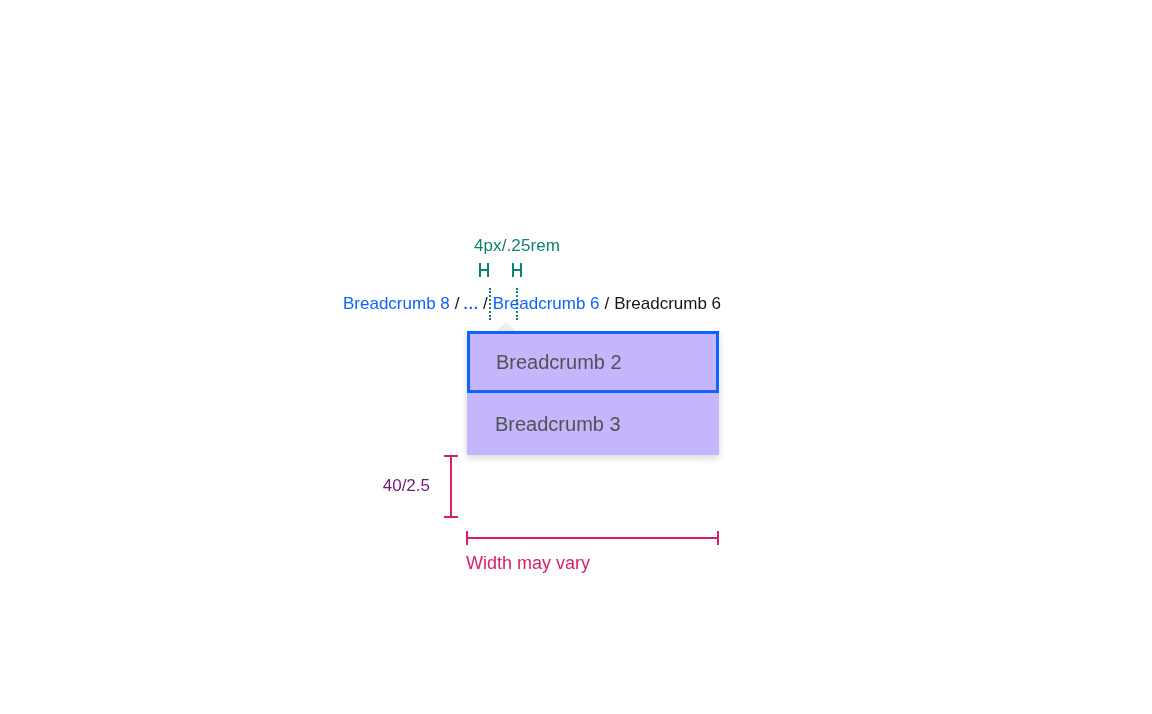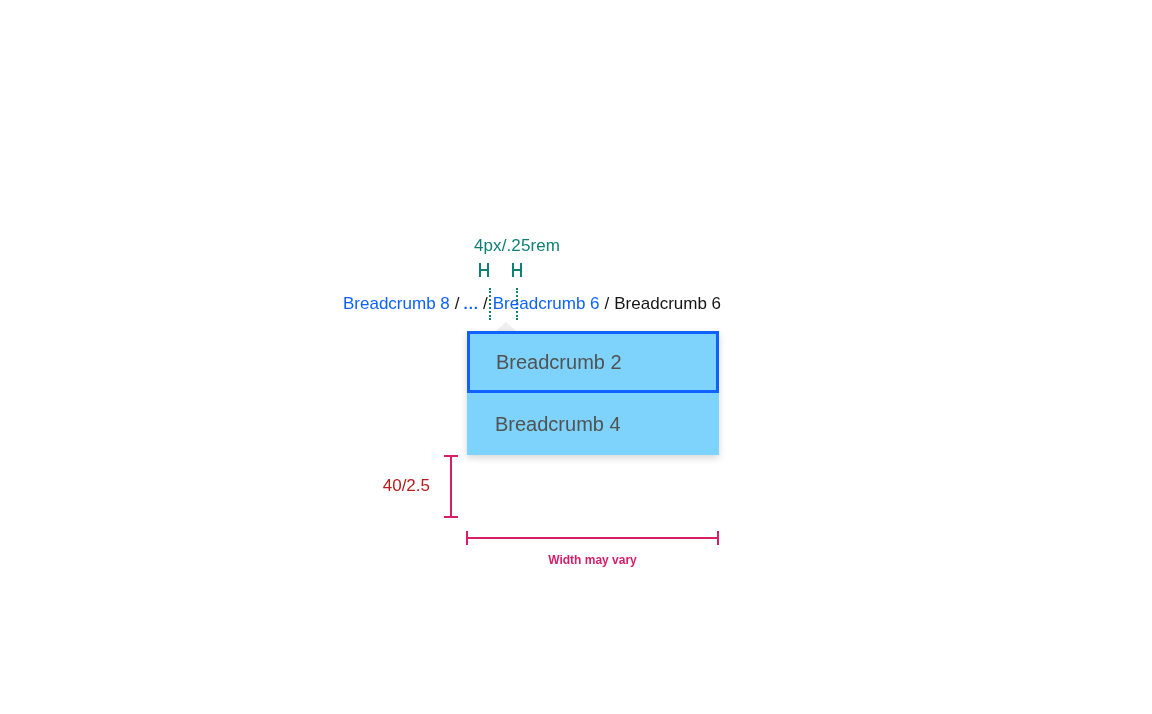--- a/index.html
+++ b/index.html
@@ -124,21 +124,21 @@
   }
   .menu-item {
     height: 62px;
     display: flex;
     align-items: center;
     padding-left: 28px;
     box-sizing: border-box;
     font-size: 20px;
     color: #525252;
     cursor: pointer;
-    background: #7dd3fc;
+    background: #c4b5fd;
   }
   .menu-item.focused {
     outline: 3px solid #0f62fe;
     outline-offset: -3px;
     border: 1px solid #f4f4f4;
   }
 
   
   .meas-v {
     position: absolute;
@@ -164,21 +164,21 @@
   }
   .meas-v .cap.top    { top: 0; }
   .meas-v .cap.bottom { bottom: 0; }
   .meas-v-label {
     position: absolute;
     left: 300px;
     top: 476px;
     width: 130px;
     text-align: right;
     font-size: 17px;
-    color: #b91c1c;
+    color: #701a75;
     white-space: nowrap;
   }
 
   
   .meas-h {
     position: absolute;
     left: 466px;
     top: 531px;
     width: 253px;
     height: 14px;
@@ -198,25 +198,23 @@
     height: 14px;
     background: #d81e6a;
   }
   .meas-h .cap.left  { left: 0; }
   .meas-h .cap.right { right: 0; }
   .meas-h-label {
     position: absolute;
     left: 466px;
     top: 553px;
     width: 253px;
-    text-align: center;
-    font-size: 12px;
+    font-size: 18px;
     color: #d81e6a;
     white-space: nowrap;
-    font-weight: bold;
   }
 </style>
 </head>
 <body>
 
 <div class="spec-label-top">4px/.25rem</div>
 
 <div class="h-marker h-marker-1">
   <span class="cap left"></span>
   <span class="bar"></span>
@@ -239,21 +237,21 @@
   <span class="crumb-sep tight-right">/</span>
   <a class="crumb-link">Breadcrumb 6</a>
   <span class="crumb-sep">/</span>
   <span class="crumb-current">Breadcrumb 6</span>
 </nav>
 
 <div class="menu-wrap">
   <span class="menu-caret"></span>
   <ul class="menu" style="list-style:none;margin:0;padding:0;">
     <li class="menu-item focused">Breadcrumb 2</li>
-    <li class="menu-item">Breadcrumb 4</li>
+    <li class="menu-item">Breadcrumb 3</li>
   </ul>
 </div>
 
 <div class="meas-v">
   <span class="cap top"></span>
   <span class="stem"></span>
   <span class="cap bottom"></span>
 </div>
 <div class="meas-v-label">40/2.5</div>
 

